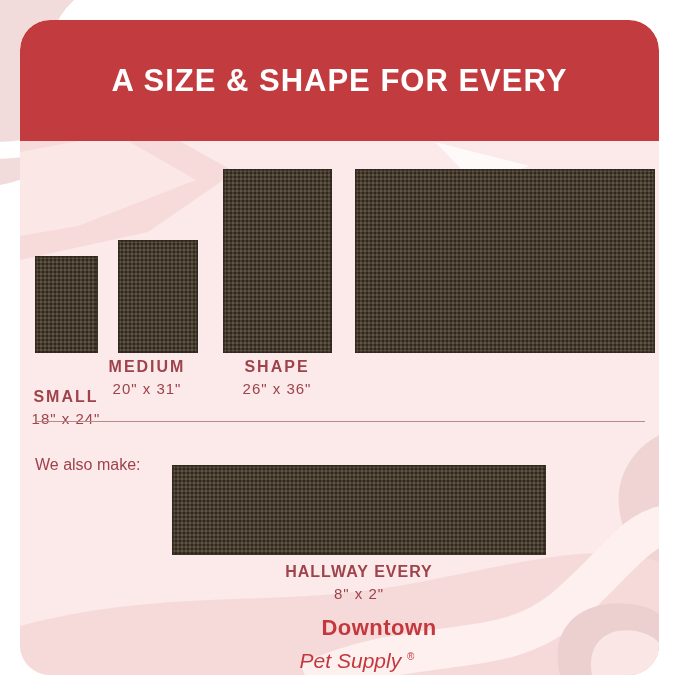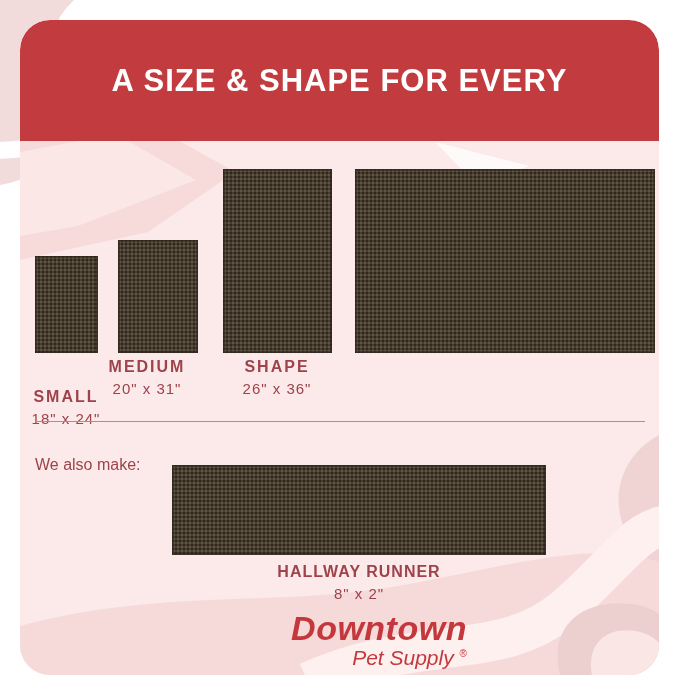--- a/index.html
+++ b/index.html
@@ -99,34 +99,32 @@
   }
   .brand{
     position:absolute;left:337px;top:593px;
     transform:translateX(-50%);
     text-align:center;
     color:var(--logo-red);
     z-index:2;
     white-space:nowrap;
   }
   .brand .brand-name{
-    font-size:34px;
+    font-size:22px;
     font-weight:bold;
-    font-style:italic;
     letter-spacing:0.5px;
     display:block;
     line-height:30px;
     margin-left:44px;
   }
   .brand .brand-sub{
     font-size:21px;
     font-style:italic;
     display:block;
-    line-height:22px;
-    text-align:right;
+    line-height:28px;
   }
   .brand .reg{
     font-size:10px;
     vertical-align:super;
     font-style:normal;
   }
 </style>
 </head>
 <body>
 
@@ -168,21 +166,21 @@
   <div class="mat-label label-large">
     <span class="name">SHAPE</span>
     <span class="dims">26" x 36"</span>
   </div>
 
   <div class="divider"></div>
   <div class="also-make">We also make:</div>
 
   <div class="mat mat-runner"></div>
   <div class="mat-label label-runner">
-    <span class="name">HALLWAY RUNNER</span>
+    <span class="name">HALLWAY EVERY</span>
     <span class="dims">8" x 2"</span>
   </div>
 
   <div class="brand">
     <span class="brand-name">Downtown</span>
     <span class="brand-sub"><span>Pet Supply</span> <span class="reg">®</span></span>
   </div>
 
 </div>
 

